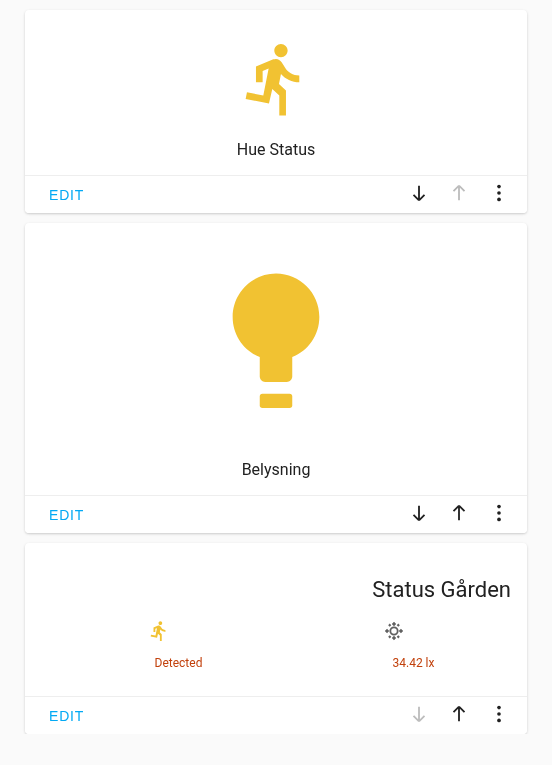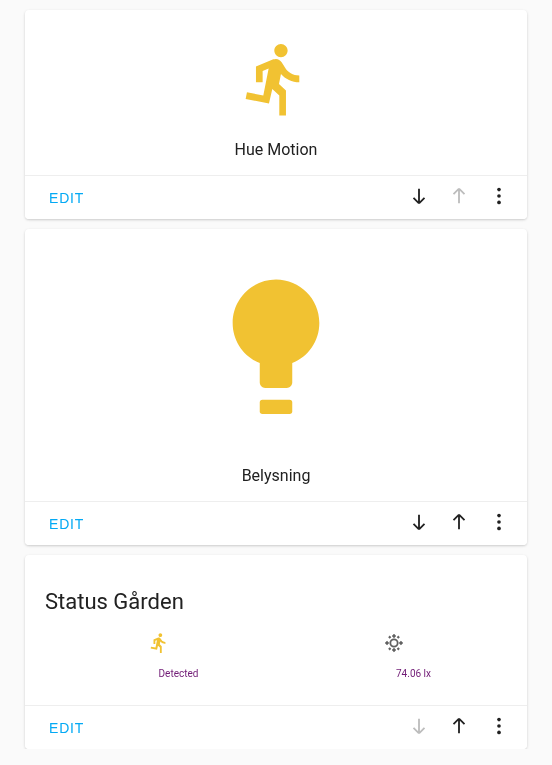--- a/index.html
+++ b/index.html
@@ -35,47 +35,47 @@
     }
     .card-label {
       font-size: 16px;
       color: #212121;
       margin-top: 4px;
     }
     .card-title {
       font-size: 22px;
       font-weight: 400;
       color: #212121;
-      text-align: left;
+      text-align: right;
       padding: 18px 0 0 4px;
     }
     .status-row {
       display: flex;
       justify-content: space-around;
       align-items: center;
       padding: 18px 0 10px;
     }
     .status-item {
       display: flex;
       flex-direction: column;
       align-items: center;
       gap: 10px;
       flex: 1;
     }
     .status-value {
-      font-size: 10px;
-      color: #701a75;
+      font-size: 12px;
+      color: #c2410c;
       margin-left: 40px;
     }
     .action-bar {
       display: flex;
       align-items: center;
       border-top: 1px solid #eee;
       background: #fff;
-      height: 44px;
+      height: 38px;
       padding: 0 8px 0 24px;
     }
     .edit-btn {
       color: #03a9f4;
       font-size: 14px;
       font-weight: 500;
       letter-spacing: 0.8px;
       background: none;
       border: none;
       cursor: pointer;
@@ -112,21 +112,21 @@
 </head>
 <body>
 
 <div class="card">
   <div class="card-body icon-card">
     <div class="big-icon">
       <svg width="80" height="90" viewBox="0 0 24 24" fill="#f1c232">
         <path d="M13.49 5.48c1.1 0 2-.9 2-2s-.9-2-2-2-2 .9-2 2 .9 2 2 2zm-3.6 13.9l1-4.4 2.1 2v6h2v-7.5l-2.1-2 .6-3c1.3 1.5 3.3 2.5 5.5 2.5v-2c-1.9 0-3.5-1-4.3-2.4l-1-1.6c-.4-.6-1-1-1.7-1-.3 0-.5.1-.8.1l-5.2 2.2v4.7h2v-3.4l1.8-.7-1.6 8.1-4.9-1-.4 2 7 1.4z"></path>
       </svg>
     </div>
-    <div class="card-label">Hue Motion</div>
+    <div class="card-label">Hue Status</div>
   </div>
   <div class="action-bar">
     <button class="edit-btn">EDIT</button>
     <div class="spacer"></div>
     <button class="icon-btn">
       <span>
         <svg viewBox="0 0 24 24" fill="none" stroke="currentColor" stroke-width="2">
             <path d="M12 4v16m0 0l-6-6m6 6l6-6"></path>
           </svg>
       </span>
@@ -200,21 +200,21 @@
             </svg>
         </div>
         <div class="status-value">Detected</div>
       </div>
       <div class="status-item">
         <div class="small-icon">
           <svg viewBox="0 0 24 24" fill="#616161">
               <path d="M12 7a5 5 0 1 0 0 10 5 5 0 0 0 0-10zm0 8a3 3 0 1 1 0-6 3 3 0 0 1 0 6zM12 2l2.39 2.39L12 6.78 9.61 4.39 12 2zm0 20l-2.39-2.39L12 17.22l2.39 2.39L12 22zM4.39 9.61L2 12l2.39 2.39L6.78 12 4.39 9.61zm15.22 0L17.22 12l2.39 2.39L22 12l-2.39-2.39zM5.64 5.64l1.69 1.69 1.69-1.69L7.33 3.95 5.64 5.64zm12.72 0l-1.69-1.69-1.69 1.69 1.69 1.69 1.69-1.69zM5.64 18.36l1.69-1.69 1.69 1.69-1.69 1.69-1.69-1.69zm12.72 0l-1.69 1.69-1.69-1.69 1.69-1.69 1.69 1.69z"></path>
             </svg>
         </div>
-        <div class="status-value">74.06 lx</div>
+        <div class="status-value">34.42 lx</div>
       </div>
     </div>
   </div>
   <div class="action-bar">
     <button class="edit-btn">EDIT</button>
     <div class="spacer"></div>
     <button class="icon-btn disabled">
       <span>
         <svg viewBox="0 0 24 24" fill="none" stroke="currentColor" stroke-width="2">
             <path d="M12 4v16m0 0l-6-6m6 6l6-6"></path>

